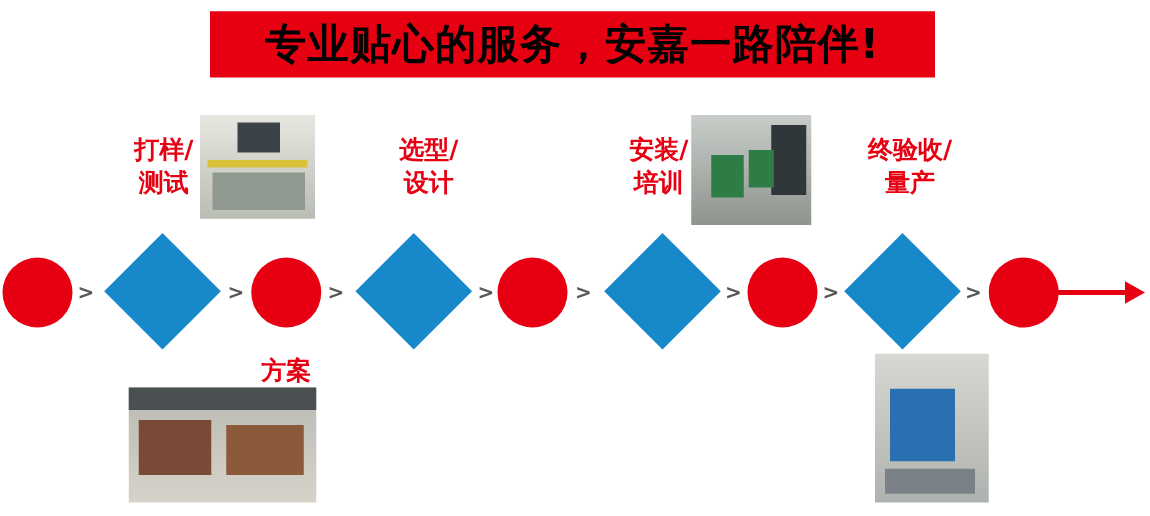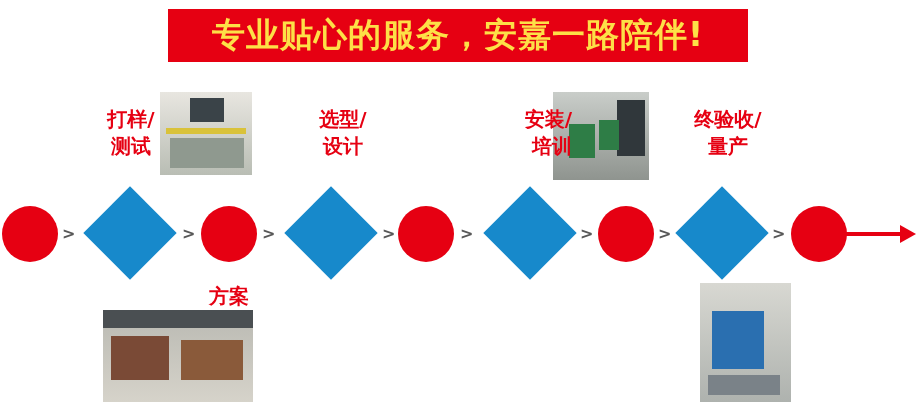--- a/index.html
+++ b/index.html
@@ -2,21 +2,21 @@
 <html style="--red: #e60012; --blue: #1789cb; --separator_gray: #585858;"><head>
 <meta charset="utf-8">
 <style>
   html,body{margin:0;padding:0;background:#ffffff;}
   .canvas{
     position:relative;width:920px;height:413px;background:#ffffff;overflow:hidden;
     font-family:"DejaVu Sans","Liberation Sans",sans-serif;
   }
   .banner{
     position:absolute;left:168px;top:9px;width:580px;height:53px;
-    background:var(--red,#e60012);color:#fde047;
+    background:var(--red,#e60012);color:#000000;
     display:flex;align-items:center;justify-content:center;
     font-size:33px;font-weight:bold;letter-spacing:1px;white-space:nowrap;
   }
   .circle{
     position:absolute;width:56px;height:56px;border-radius:50%;
     background:var(--red,#e60012);
   }
   .diamond{
     position:absolute;width:66px;height:66px;transform:rotate(45deg);
     background:var(--blue,#1789cb);
@@ -100,21 +100,21 @@
   <div class="sep" style="left:460px;">&gt;</div>
   <div class="sep" style="left:580px;">&gt;</div>
   <div class="sep" style="left:658px;">&gt;</div>
   <div class="sep" style="left:772px;">&gt;</div>
 
   <div class="step-label" style="left:86px;top:106px;width:90px;">打样/
 测试</div>
   <div class="step-label" style="left:199px;top:283px;width:60px;">方案</div>
   <div class="step-label" style="left:298px;top:106px;width:90px;">选型/
 设计</div>
-  <div class="step-label" style="left:482px;top:106px;width:90px;text-align:right;">安装/
+  <div class="step-label" style="left:482px;top:106px;width:90px;">安装/
 培训</div>
   <div class="step-label" style="left:673px;top:106px;width:110px;">终验收/
 量产</div>
 
   <div class="arrow-line"></div>
   <div class="arrow-head"></div>
 
 </div>
 
 </body></html>

